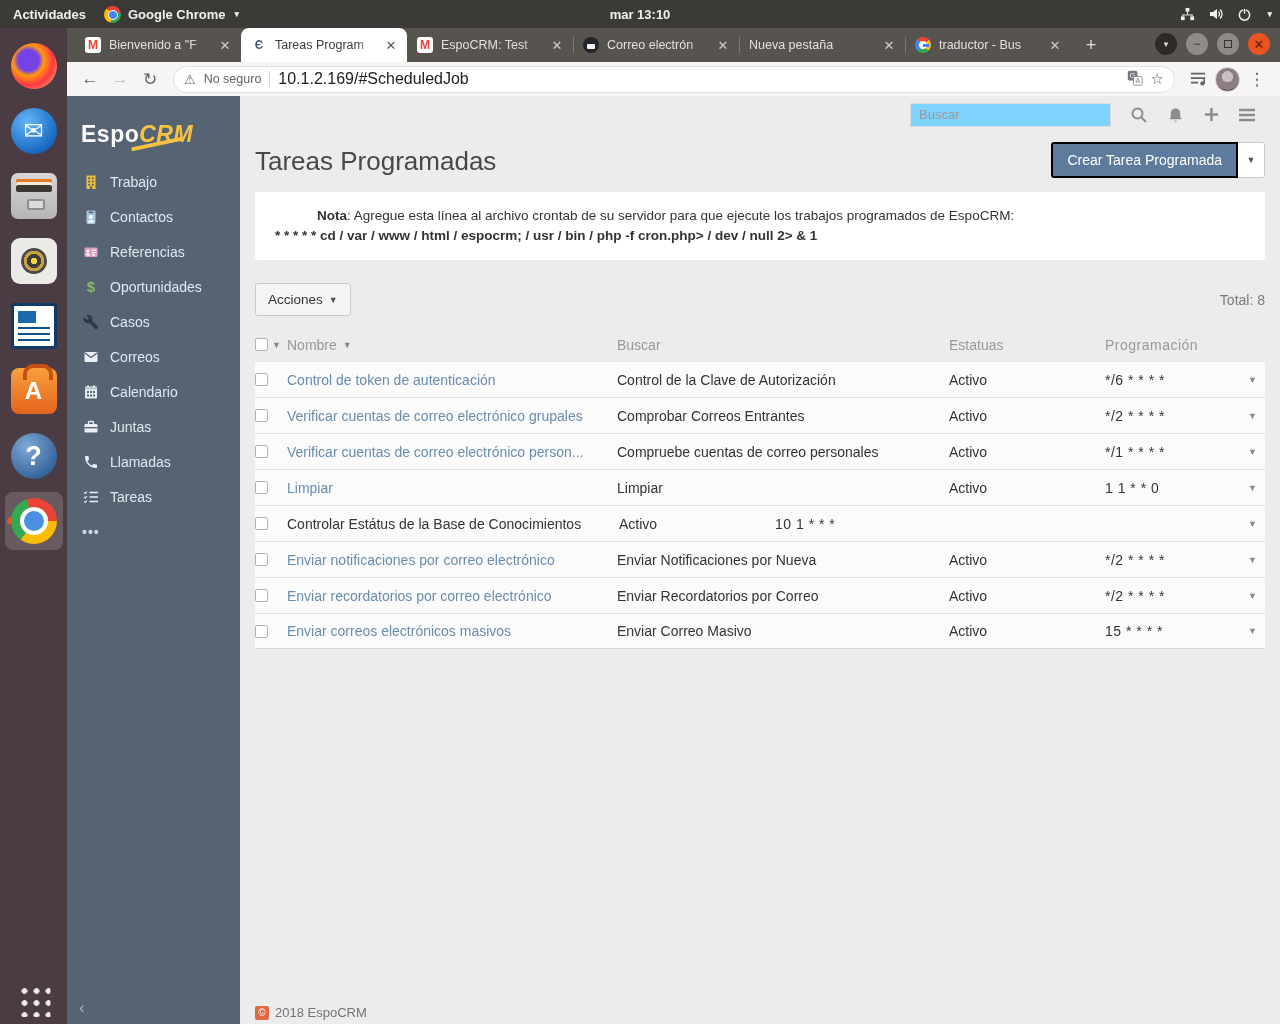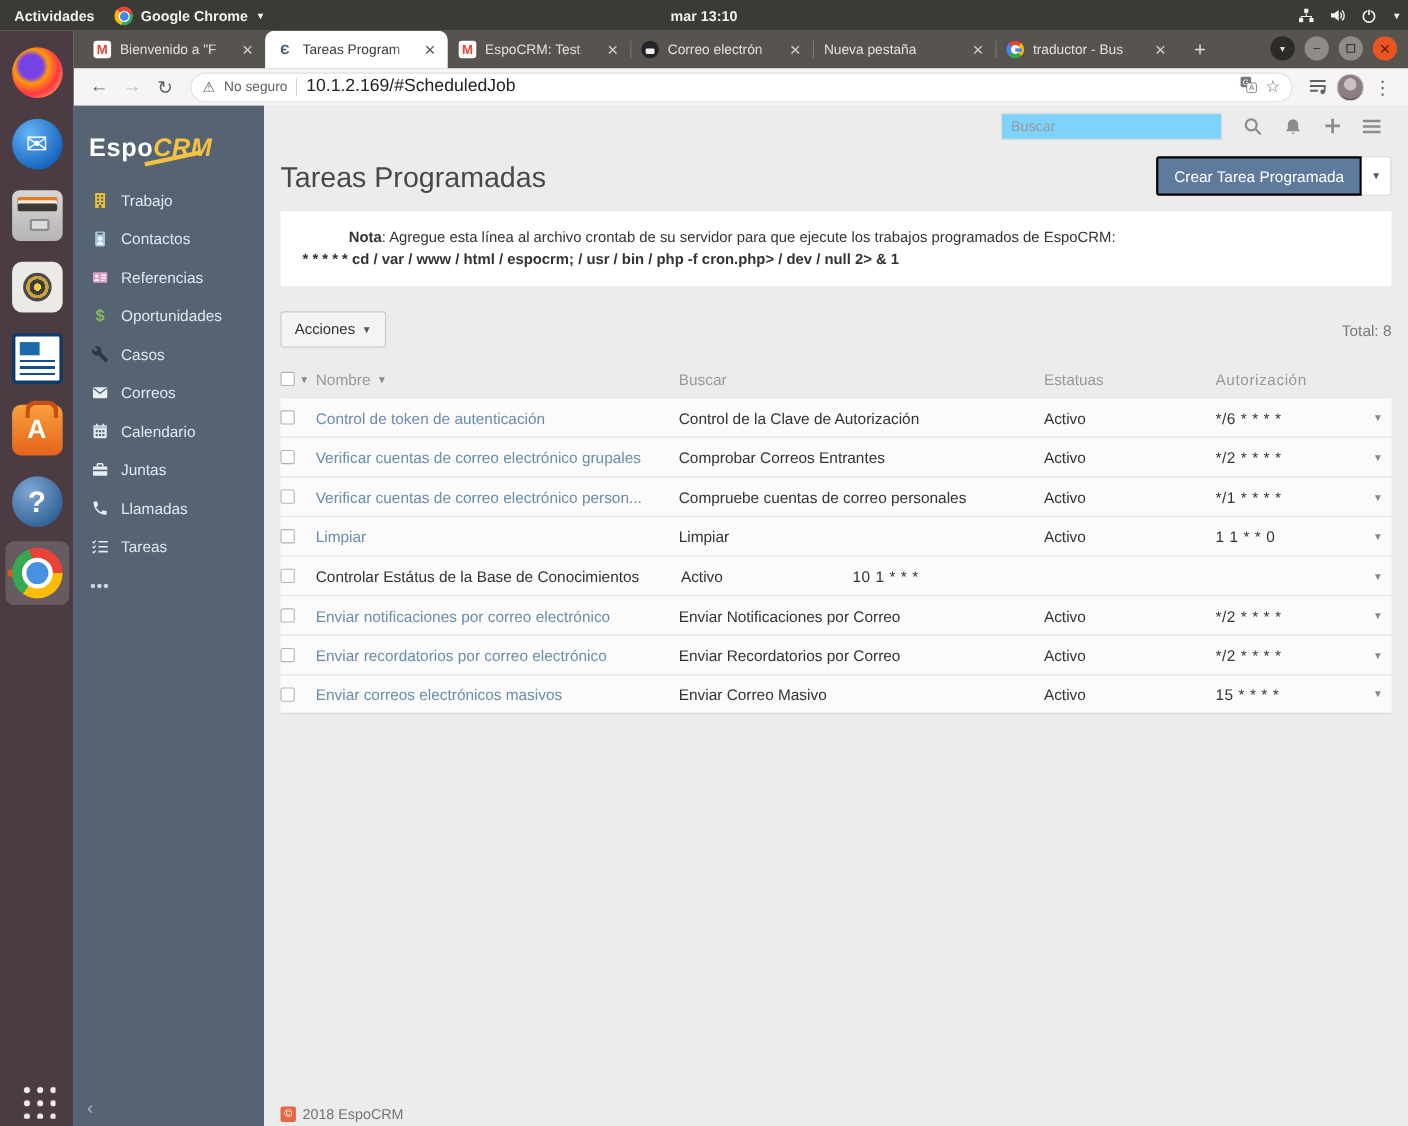--- a/index.html
+++ b/index.html
@@ -491,21 +491,21 @@
             <span class="c-cb">
                 <span class="cb"></span>
                 <span class="hd-caret">▼</span>
               </span>
             <span class="c-name">
                 <a href="#" style="color:#999">Nombre</a>
                 <span class="sort-caret">▼</span>
               </span>
             <span class="c-job">Buscar</span>
             <span class="c-status">Estatuas</span>
-            <span class="c-sched">Autorización</span>
+            <span class="c-sched">Programación</span>
             <span class="c-caret"></span>
           </div>
 
           <div class="trow">
             <span class="c-cb">
                 <span class="cb"></span>
               </span>
             <span class="c-name">
                 <a href="#">Control de token de autenticación</a>
               </span>
@@ -559,21 +559,21 @@
             <span class="c-sched">10 1 * * *</span>
             <span class="c-caret">▼</span>
           </div>
           <div class="trow">
             <span class="c-cb">
                 <span class="cb"></span>
               </span>
             <span class="c-name">
                 <a href="#">Enviar notificaciones por correo electrónico</a>
               </span>
-            <span class="c-job">Enviar Notificaciones por Correo</span>
+            <span class="c-job">Enviar Notificaciones por Nueva</span>
             <span class="c-status">Activo</span>
             <span class="c-sched">*/2 * * * *</span>
             <span class="c-caret">▼</span>
           </div>
           <div class="trow">
             <span class="c-cb">
                 <span class="cb"></span>
               </span>
             <span class="c-name">
                 <a href="#">Enviar recordatorios por correo electrónico</a>

